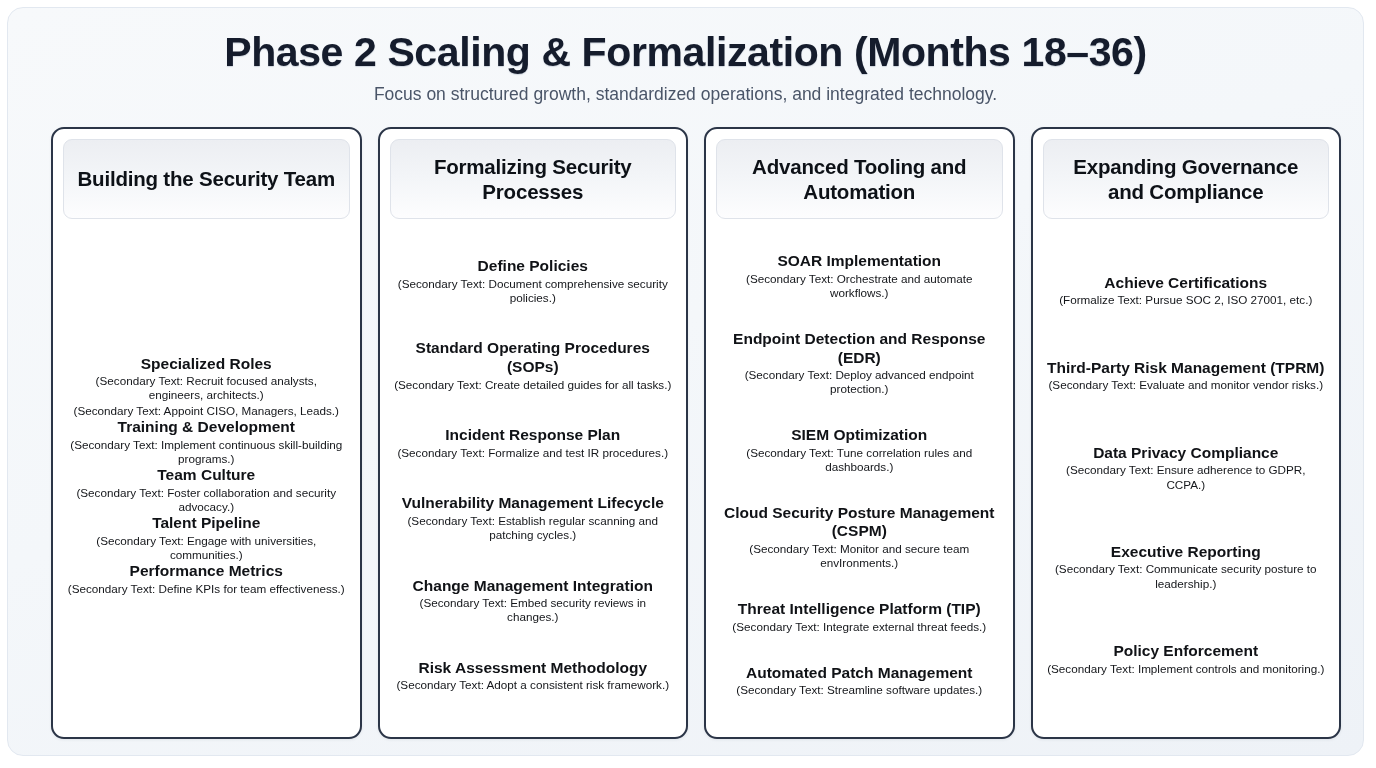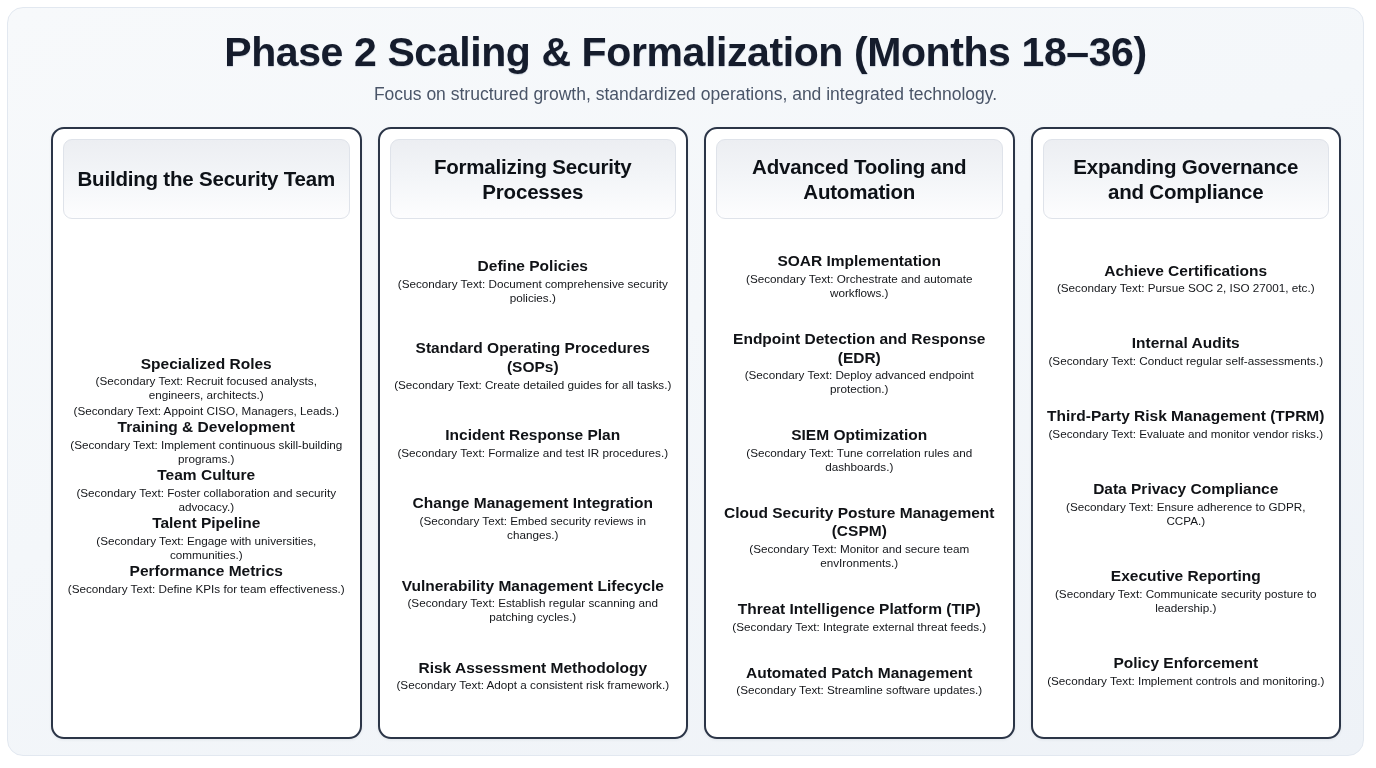--- a/index.html
+++ b/index.html
@@ -189,28 +189,28 @@
           </div>
           <div class="item">
             <span class="item-title">Standard Operating Procedures (SOPs)</span>
             <span class="item-secondary">(Secondary Text: Create detailed guides for all tasks.)</span>
           </div>
           <div class="item">
             <span class="item-title">Incident Response Plan</span>
             <span class="item-secondary">(Secondary Text: Formalize and test IR procedures.)</span>
           </div>
           <div class="item">
+            <span class="item-title">Vulnerability Management Lifecycle</span>
+            <span class="item-secondary">(Secondary Text: Establish regular scanning and patching cycles.)</span>
+          </div>
+          <div class="item">
             <span class="item-title">Change Management Integration</span>
             <span class="item-secondary">(Secondary Text: Embed security reviews in changes.)</span>
           </div>
           <div class="item">
-            <span class="item-title">Vulnerability Management Lifecycle</span>
-            <span class="item-secondary">(Secondary Text: Establish regular scanning and patching cycles.)</span>
-          </div>
-          <div class="item">
             <span class="item-title">Risk Assessment Methodology</span>
             <span class="item-secondary">(Secondary Text: Adopt a consistent risk framework.)</span>
           </div>
         </div>
       </div>
 
       <div class="card">
         <div class="card-header">
           <span class="card-header-text">Advanced Tooling and Automation</span>
         </div>
@@ -242,25 +242,21 @@
         </div>
       </div>
 
       <div class="card">
         <div class="card-header">
           <span class="card-header-text">Expanding Governance and Compliance</span>
         </div>
         <div class="card-body">
           <div class="item">
             <span class="item-title">Achieve Certifications</span>
-            <span class="item-secondary">(Secondary Text: Pursue SOC 2, ISO 27001, etc.)</span>
-          </div>
-          <div class="item">
-            <span class="item-title">Internal Audits</span>
-            <span class="item-secondary">(Secondary Text: Conduct regular self-assessments.)</span>
+            <span class="item-secondary">(Formalize Text: Pursue SOC 2, ISO 27001, etc.)</span>
           </div>
           <div class="item">
             <span class="item-title">Third-Party Risk Management (TPRM)</span>
             <span class="item-secondary">(Secondary Text: Evaluate and monitor vendor risks.)</span>
           </div>
           <div class="item">
             <span class="item-title">Data Privacy Compliance</span>
             <span class="item-secondary">(Secondary Text: Ensure adherence to GDPR, CCPA.)</span>
           </div>
           <div class="item">

